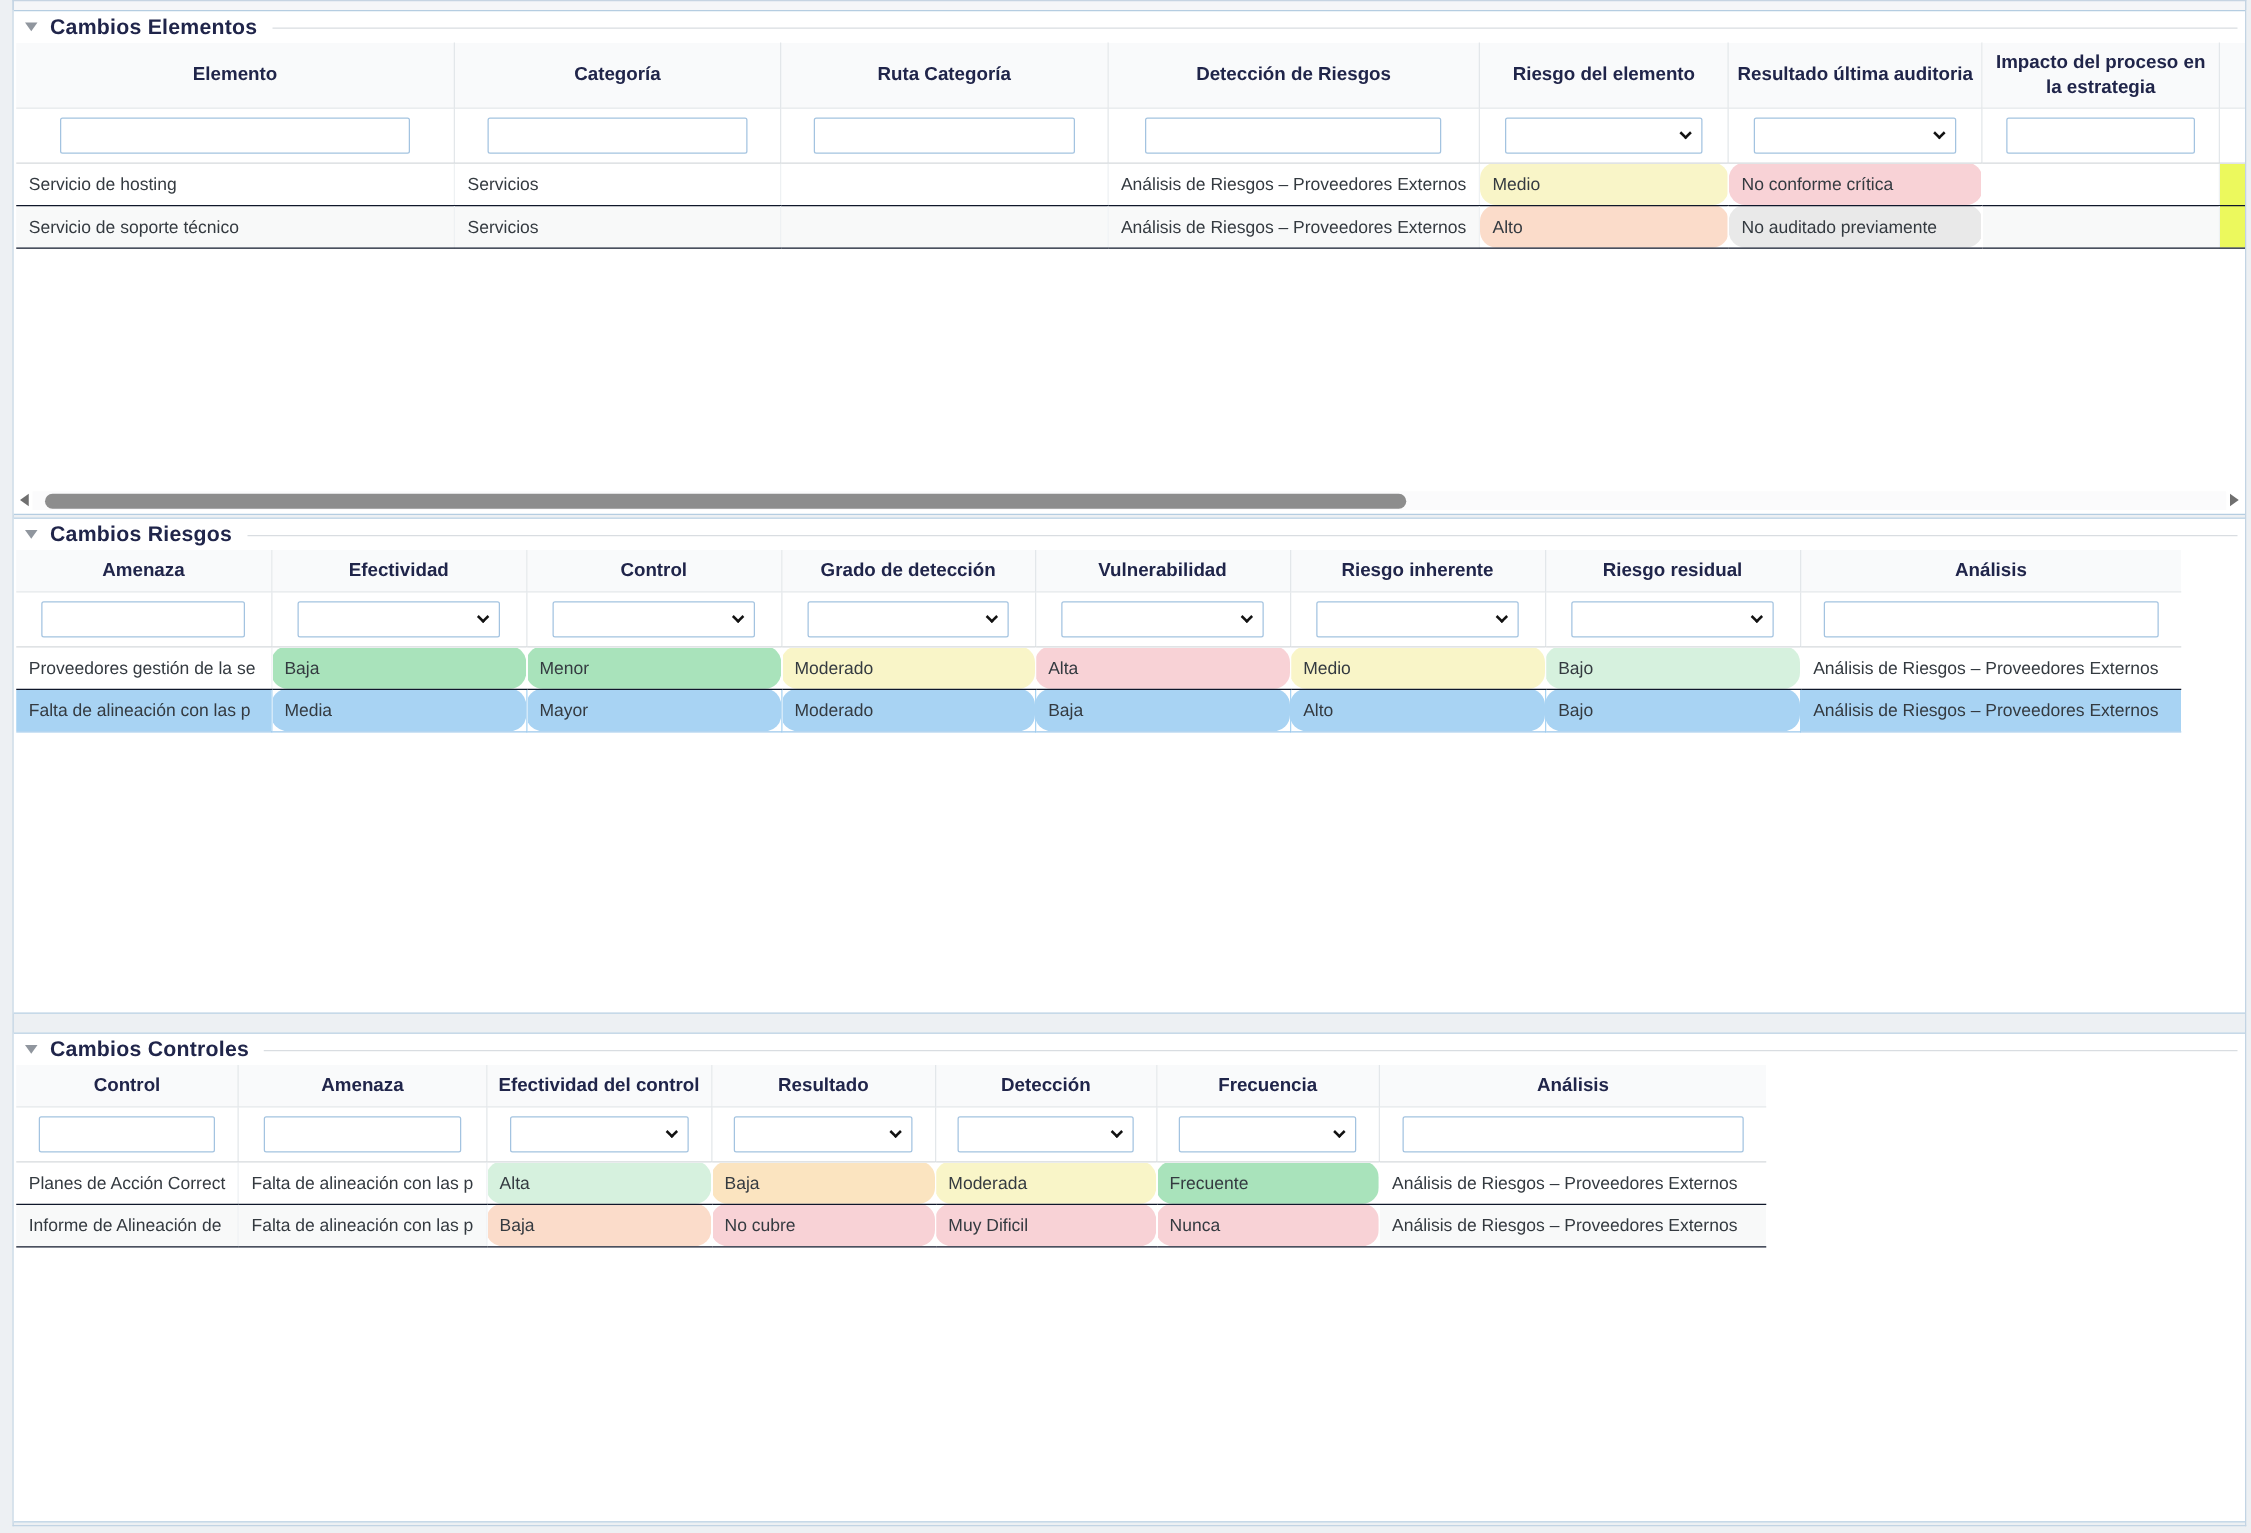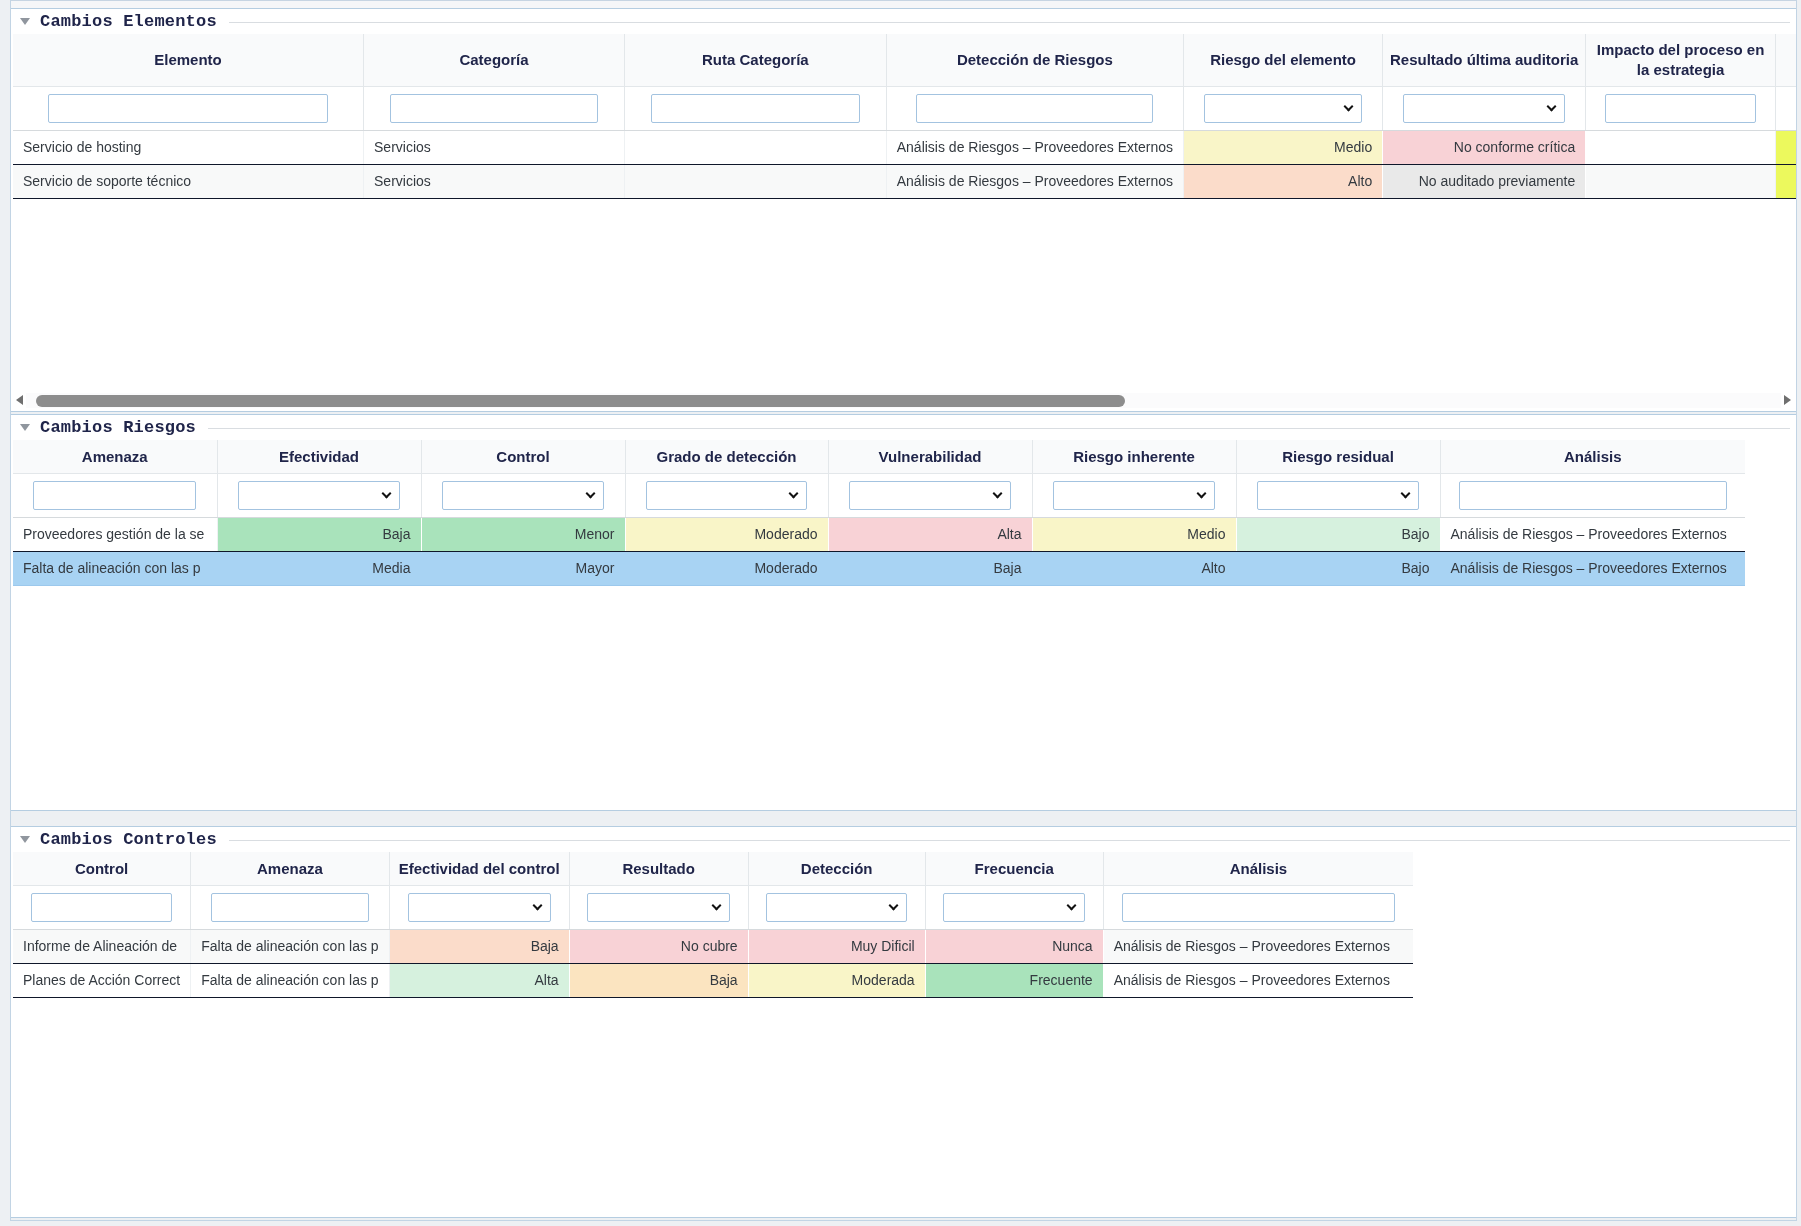--- a/index.html
+++ b/index.html
@@ -25,21 +25,21 @@
     pointer-events:none;
   }
   .panel {
     position:absolute; left:11px; width:1785px; background:#ffffff;
     border-top:1px solid #b5cde1; border-bottom:1px solid #b5cde1;
   }
   #panel-elementos { top:8px;   height:404px; }
   #panel-riesgos   { top:414px; height:397px; }
   #panel-controles { top:826px; height:392px; }
 
-  .legend { display:flex; align-items:center; height:25px; padding-left:9px;font-family:Liberation Mono, monospace; }
+  .legend { display:flex; align-items:center; height:25px; padding-left:9px; }
   .tri {
     width:0; height:0; margin-right:10px;
     border-left:5px solid transparent; border-right:5px solid transparent;
     border-top:7px solid #90969e;
   }
   .legend-title { font-weight:bold; font-size:17px; color:#20254a; letter-spacing:.2px; }
   .legend-rule { flex:1; border-top:1px solid #d9dde1; margin:2px 6px 0 12px; }
 
   table { border-collapse:collapse; table-layout:fixed; margin-left:2px; background:#fff; }
   th {
@@ -67,21 +67,21 @@
     border-left:2.4px solid #121212; border-bottom:2.4px solid #121212;
     transform:rotate(-45deg); pointer-events:none;
   }
   .w88 { width:88%; }
   .data-row td {
     height:34px; padding:0 10px;
     border-right:1px solid #eef1f3; border-bottom:1px solid #0f172a;
   }
   .data-row.even td { background:#f8f9f9; }
   .tl { text-align:left; }
-  .tc { text-align:right; }
+  .tc { text-align:left;border-radius:13px; }
   .tint-yellow  { background:#f9f5c8 !important; border-right-color:#fff !important; }
   .tint-salmon  { background:#fbdcca !important; border-right-color:#fff !important; }
   .tint-pink    { background:#f8d2d6 !important; border-right-color:#fff !important; }
   .tint-gray    { background:#e9e9e9 !important; border-right-color:#fff !important; }
   .tint-green   { background:#a9e3bb !important; border-right-color:#fff !important; }
   .tint-green-l { background:#d6f1de !important; border-right-color:#fff !important; }
   .tint-orange  { background:#fbe4c0 !important; border-right-color:#fff !important; }
   .strip { background:#ecf95d !important; border-right-color:#fff !important; }
   .data-row.selected td {
     background:#a8d3f3 !important;
@@ -265,33 +265,33 @@
     </tr>
     <tr class="flt-row">
       <td><input class="flt" style=""></td>
       <td><input class="flt" style=""></td>
       <td><span class="selwrap"><select class="flt"></select><span class="chev"></span></span></td>
       <td><span class="selwrap"><select class="flt"></select><span class="chev"></span></span></td>
       <td><span class="selwrap"><select class="flt"></select><span class="chev"></span></span></td>
       <td><span class="selwrap"><select class="flt"></select><span class="chev"></span></span></td>
       <td class="nb"><input class="flt w88" style=""></td>
     </tr>
+    <tr class="data-row">
+      <td class="tl">Planes de Acción Correct</td>
+      <td class="tl">Falta de alineación con las p</td>
+      <td class="tc tint-green-l">Alta</td>
+      <td class="tc tint-orange">Baja</td>
+      <td class="tc tint-yellow">Moderada</td>
+      <td class="tc tint-green">Frecuente</td>
+      <td class="tl nb">Análisis de Riesgos – Proveedores Externos</td>
+    </tr>
     <tr class="data-row even">
       <td class="tl">Informe de Alineación de</td>
       <td class="tl">Falta de alineación con las p</td>
       <td class="tc tint-salmon">Baja</td>
       <td class="tc tint-pink">No cubre</td>
       <td class="tc tint-pink">Muy Dificil</td>
       <td class="tc tint-pink">Nunca</td>
       <td class="tl nb">Análisis de Riesgos – Proveedores Externos</td>
     </tr>
-    <tr class="data-row">
-      <td class="tl">Planes de Acción Correct</td>
-      <td class="tl">Falta de alineación con las p</td>
-      <td class="tc tint-green-l">Alta</td>
-      <td class="tc tint-orange">Baja</td>
-      <td class="tc tint-yellow">Moderada</td>
-      <td class="tc tint-green">Frecuente</td>
-      <td class="tl nb">Análisis de Riesgos – Proveedores Externos</td>
-    </tr>
   </tbody>
     </table>
 </div>
 
 </body></html>

